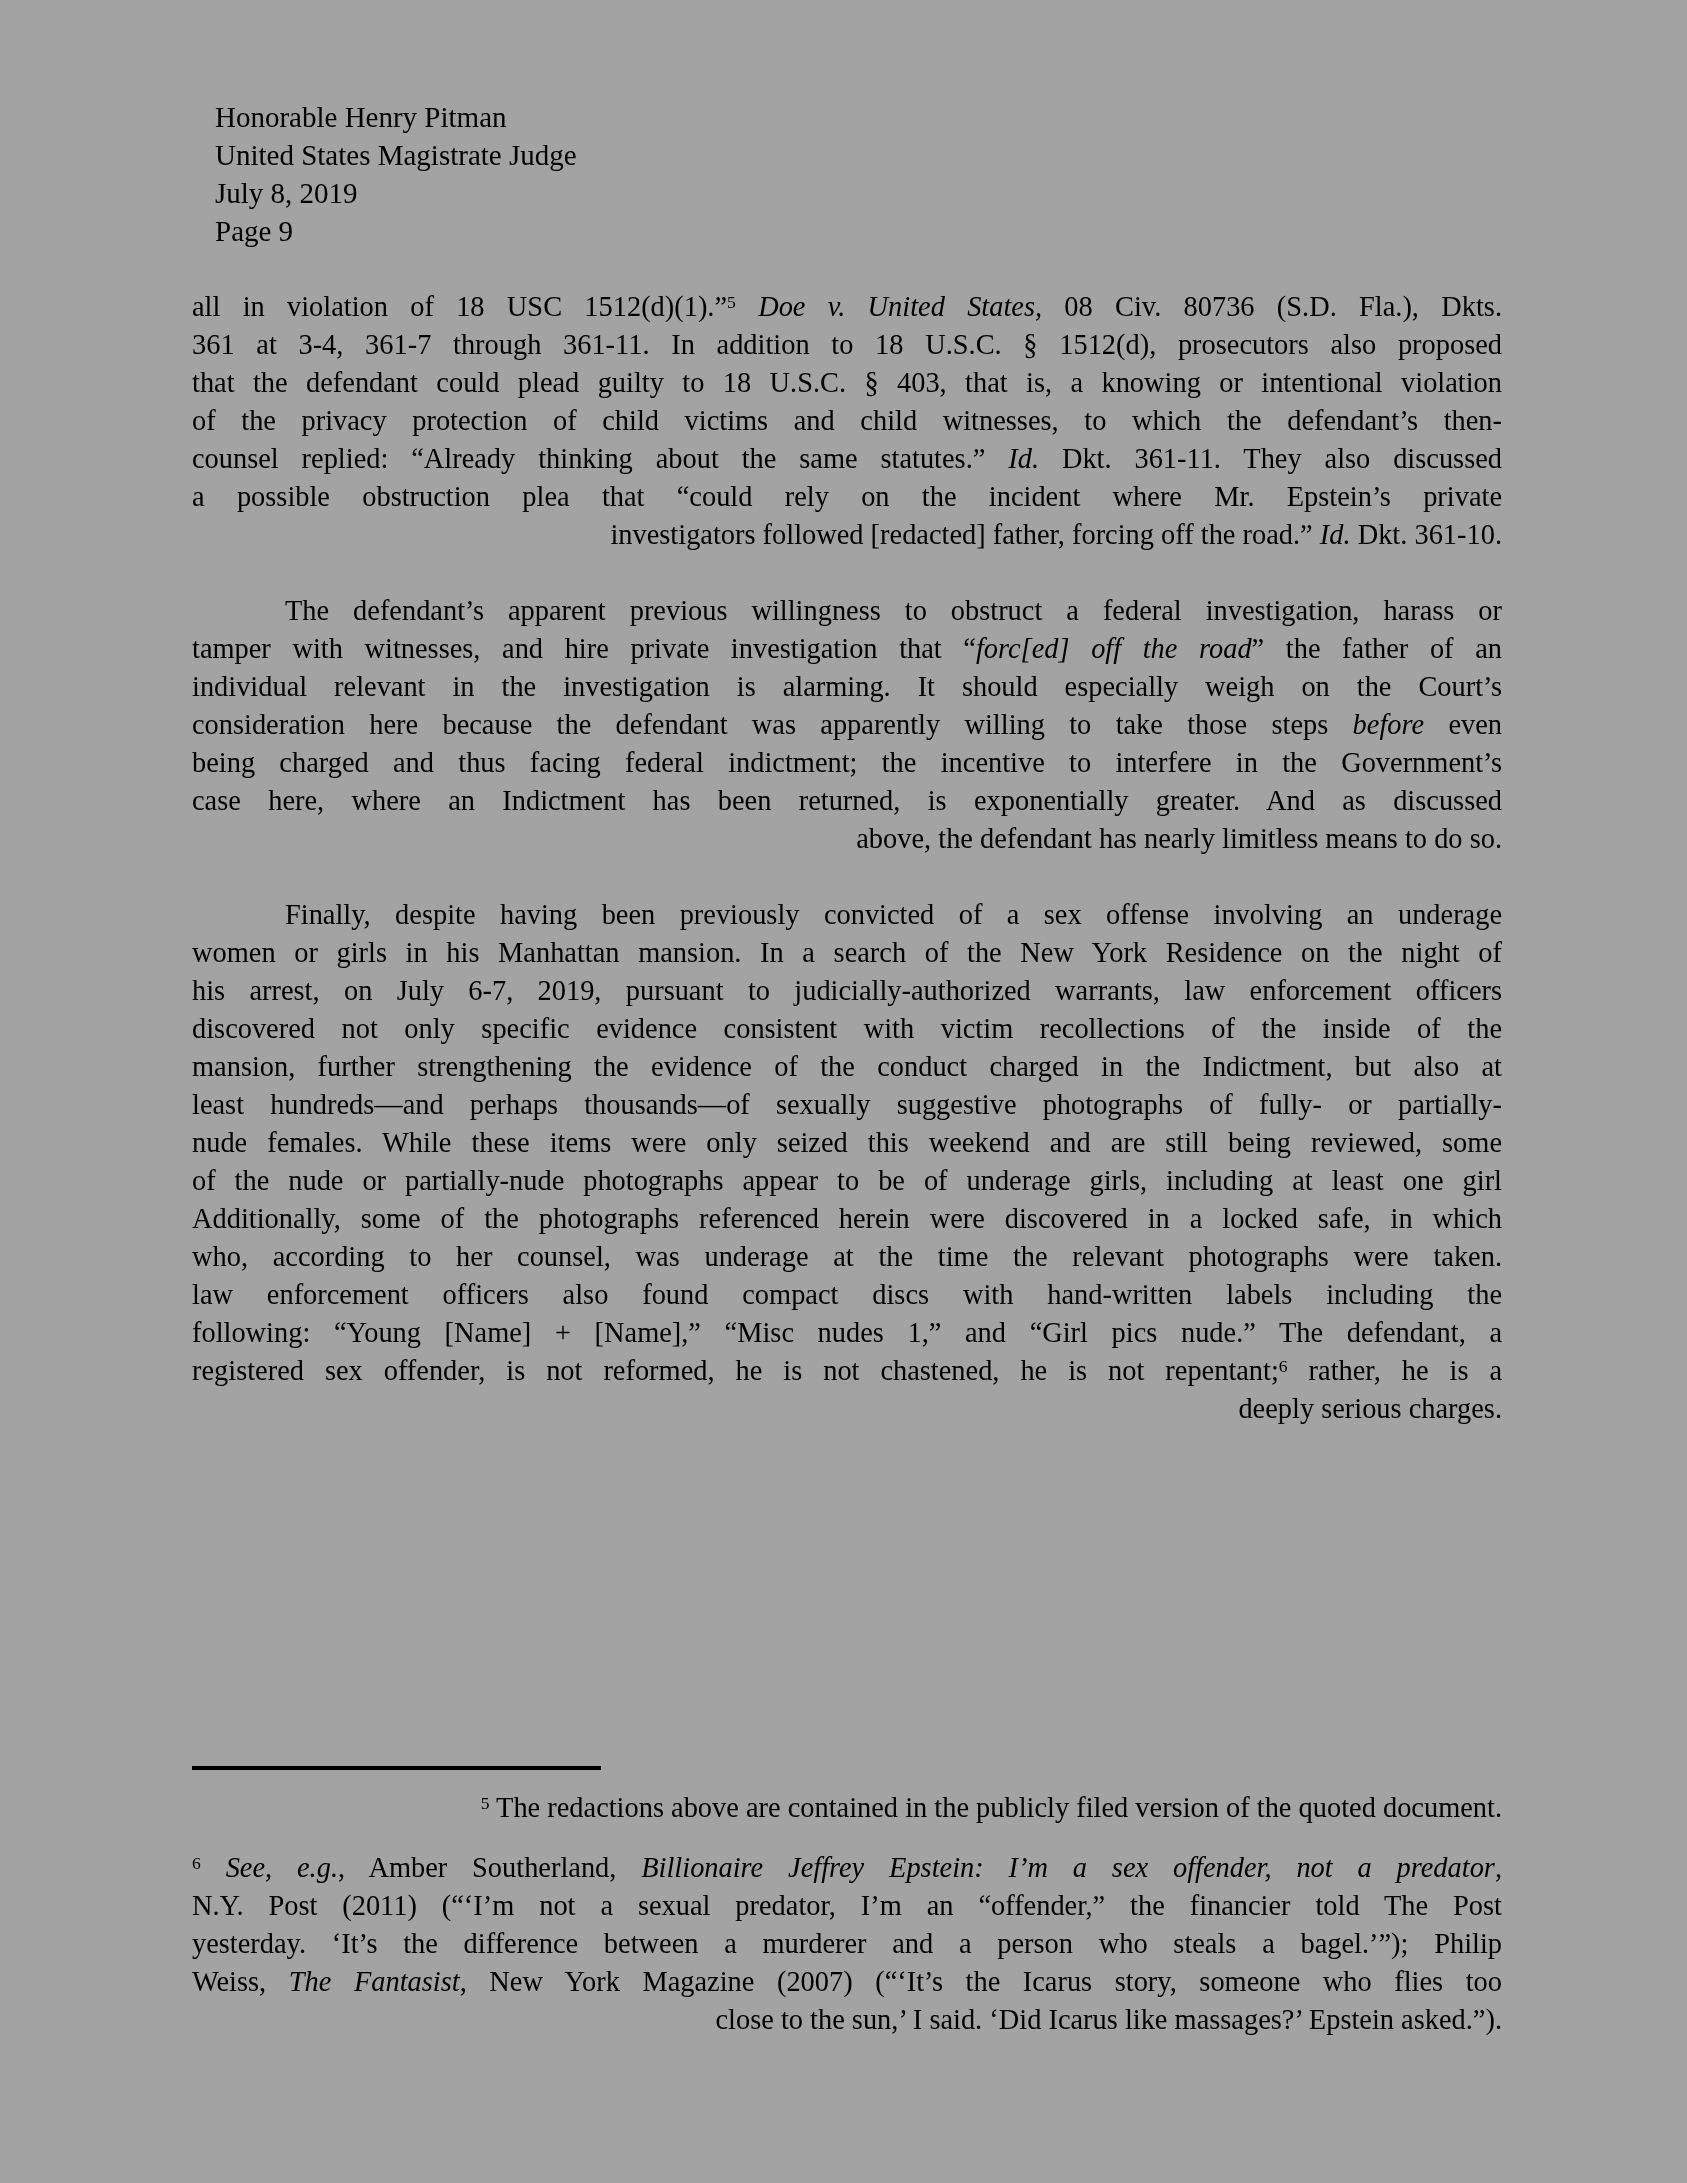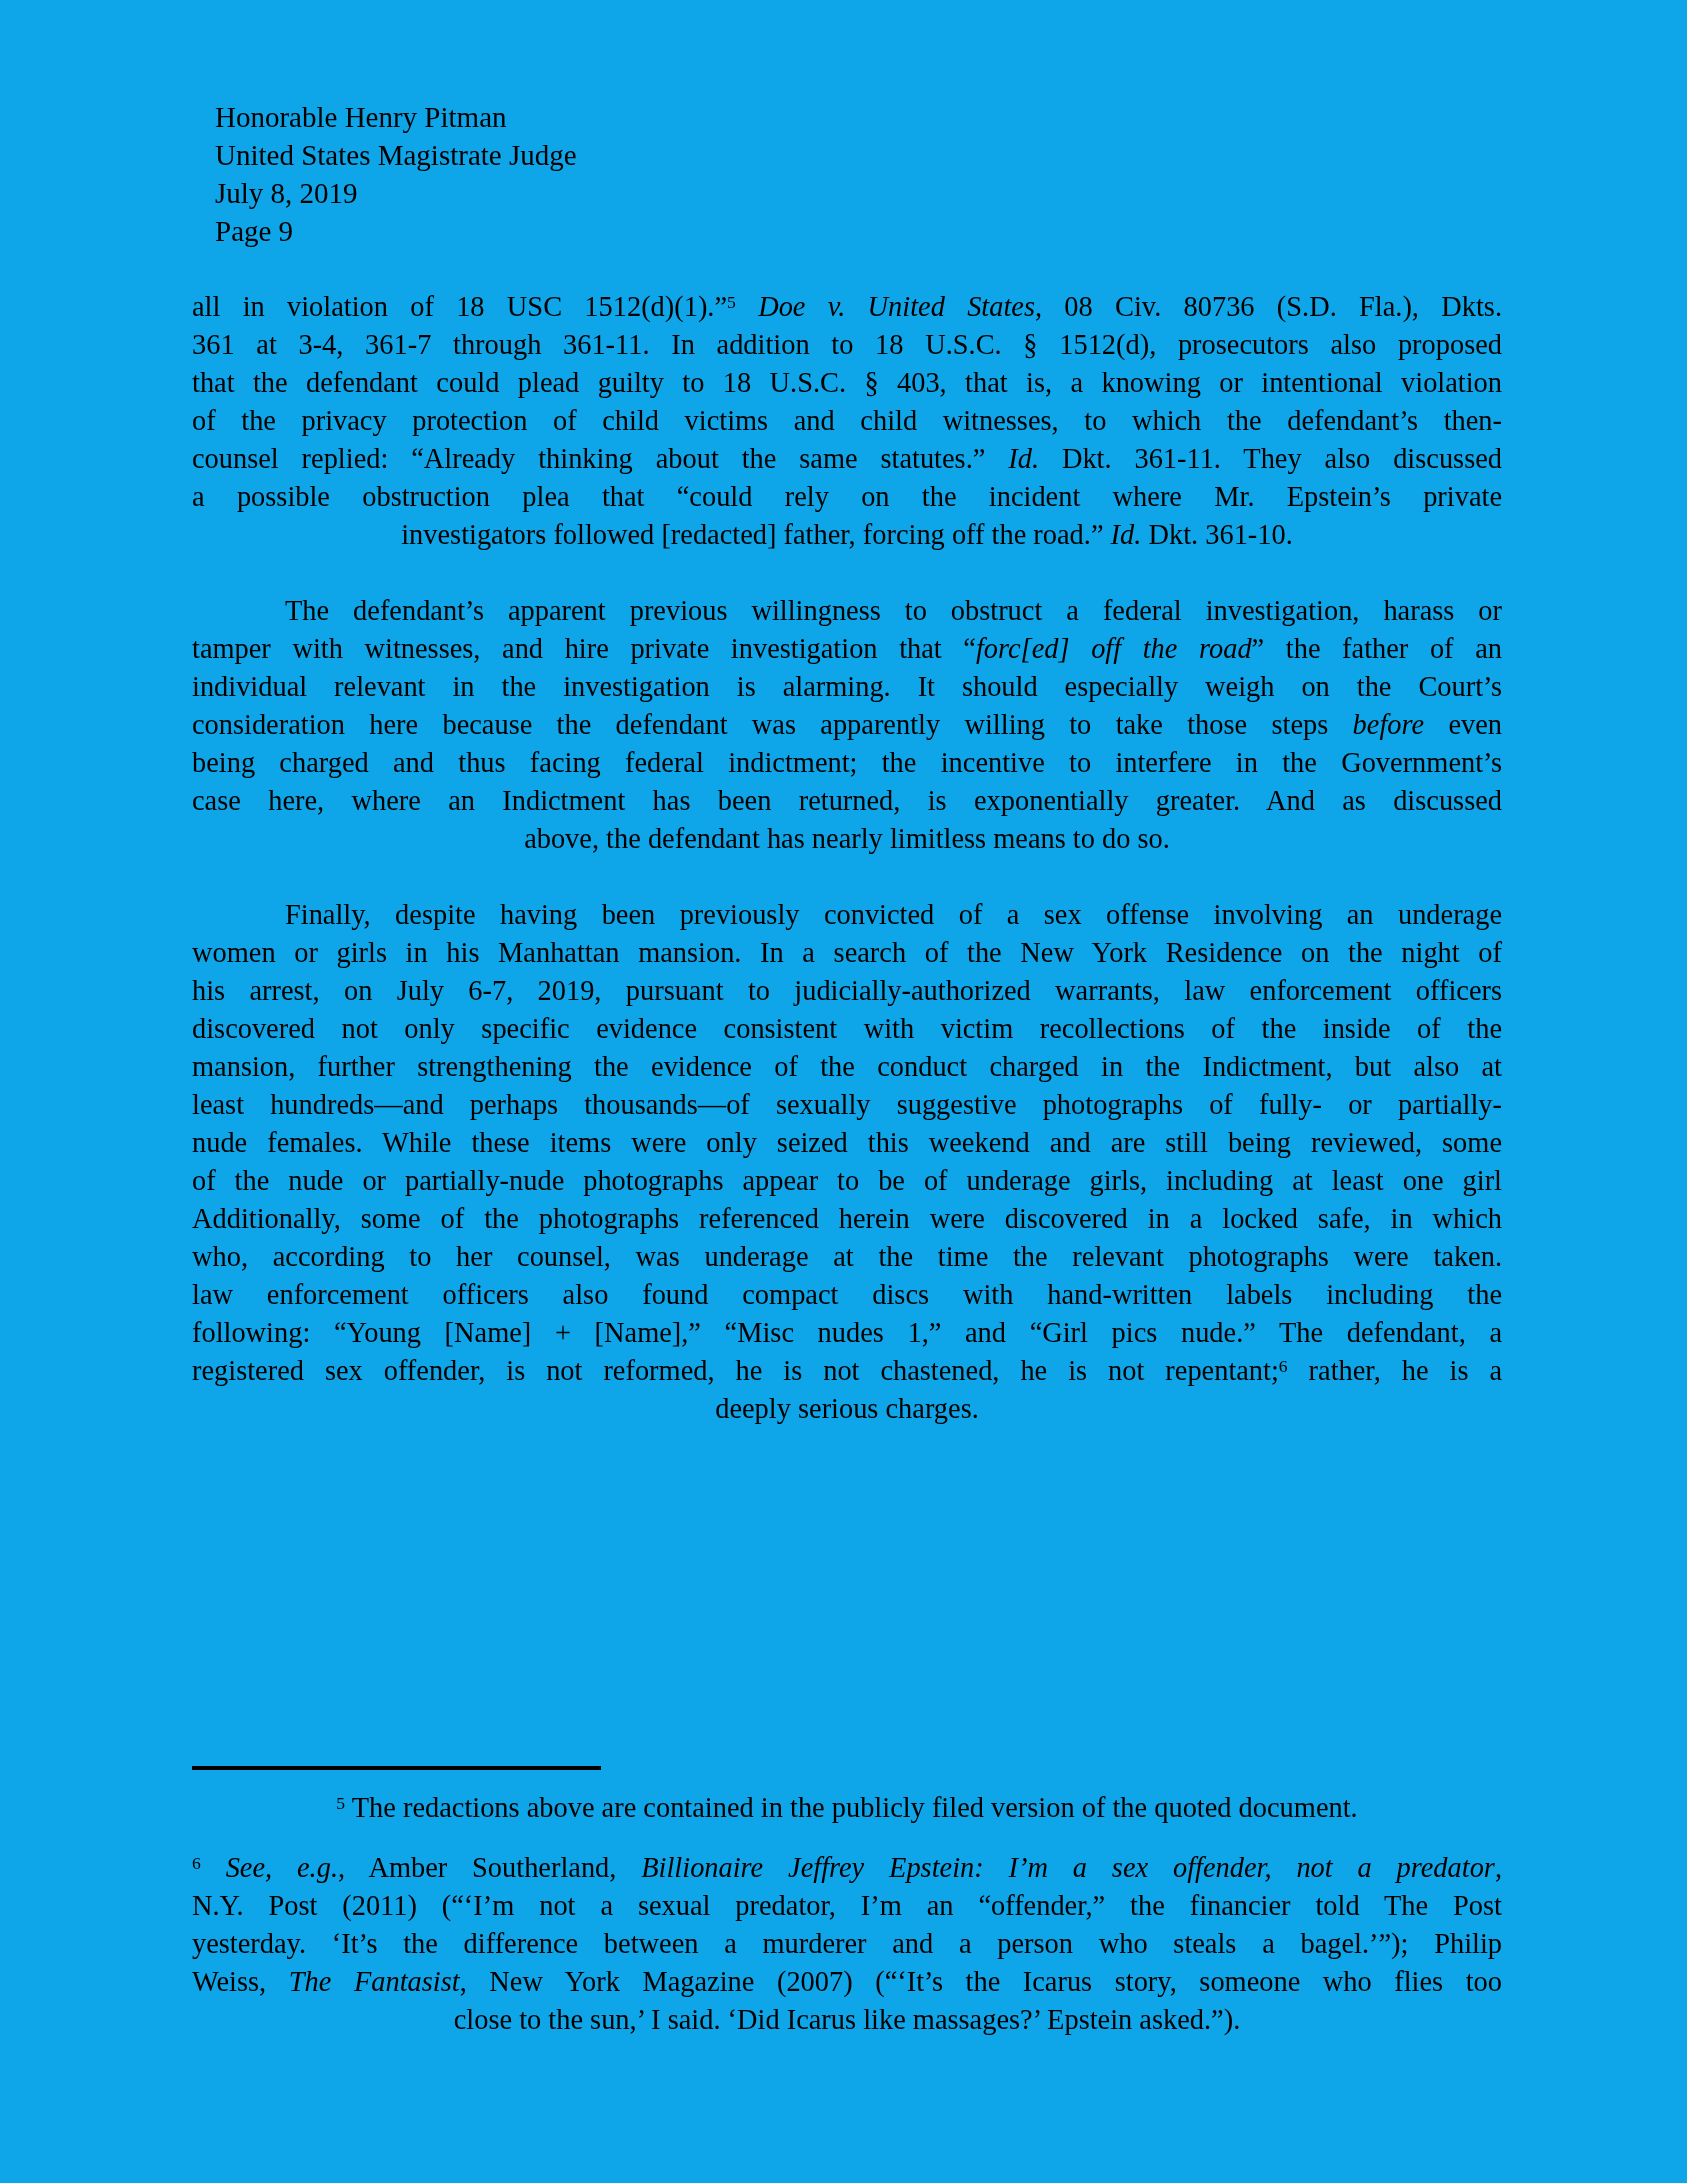--- a/index.html
+++ b/index.html
@@ -1,36 +1,36 @@
 <!DOCTYPE html>
 <html style="font-size:10.6px"><head>
 <meta charset="utf-8">
 <style>
   html,body{margin:0;padding:0;background:#e8e8e8;}
   .page{
     position:relative;
     width:1687px;height:2183px;
-    background:#0ea5e9;
+    background:#a3a3a3;
     color:#000000;
     font-family:"Liberation Serif", serif;
     overflow:hidden;
   }
   .header{
     position:absolute;left:215px;top:98px;
     font-size:29px;line-height:38px;
     white-space:nowrap;
   }
   .body-text{
     position:absolute;left:192px;top:288px;width:1310px;
     font-size:28.4px;line-height:38px;
   }
   .para + .para{margin-top:38px;}
   .line{min-height:38px;}
   .line.j{text-align:justify;text-align-last:justify;}
-  .line.l{text-align:center;}
+  .line.l{text-align:right;}
   .line.ind{text-indent:93px;}
   .footnotes{
     position:absolute;left:192px;top:1766px;width:1310px;
     font-size:28.4px;line-height:38px;
   }
   .fn-sep{
     width:409px;height:0;
     border-top:4px solid #000;
     margin:0 0 18.5px 0;
   }

